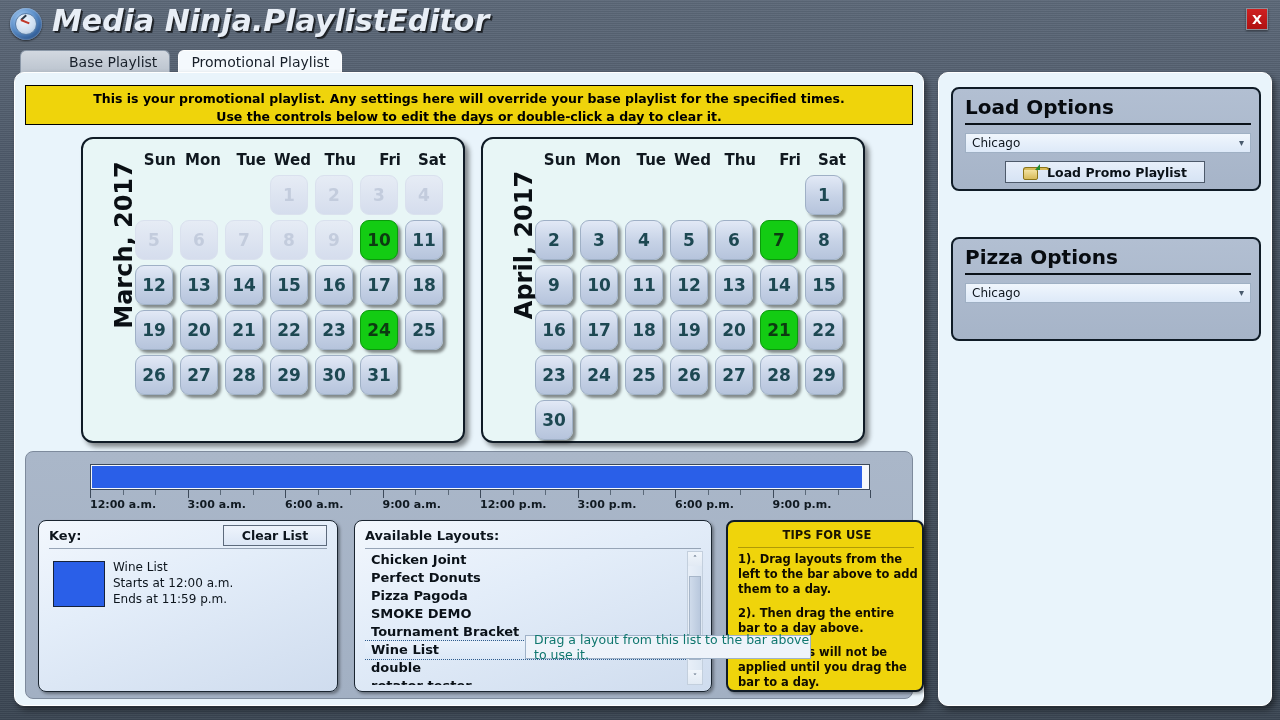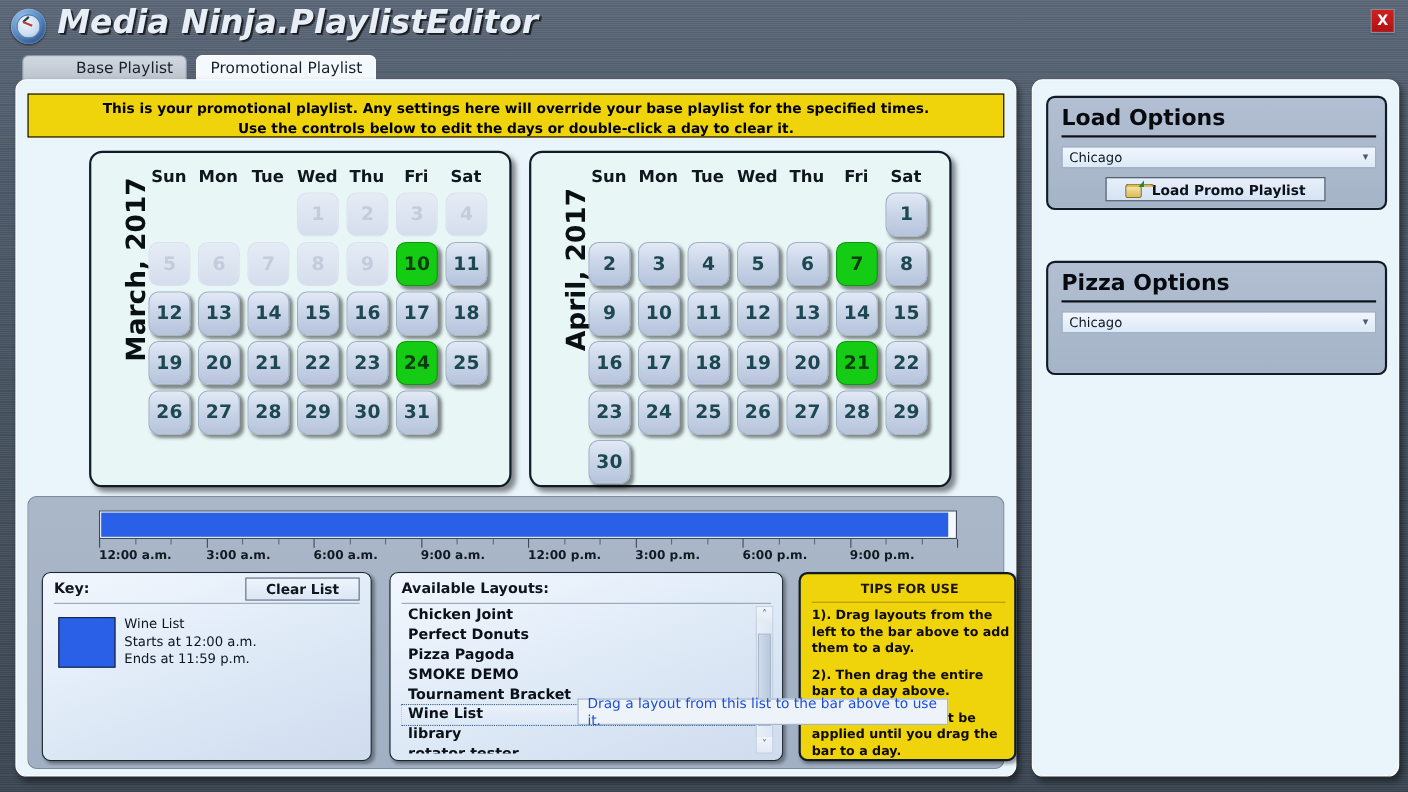--- a/index.html
+++ b/index.html
@@ -112,21 +112,21 @@
   }
 
   .cal-grid {
     position: absolute; left: 48px; top: 8px; width: 330px;
   }
   .cal-head, .cal-week {
     display: grid; grid-template-columns: repeat(7, 45px);
     column-gap: 0px;
   }
   .cal-head div {
-    height: 26px; line-height: 26px; text-align: center;
+    height: 26px; line-height: 26px; text-align: right;
     font-size: 15px; font-weight: bold; color: #10181f;
   }
   .cal-week { height: 45px; }
   .daycell { position: relative; width: 45px; height: 45px; }
   .day {
     position: absolute; left: 4px; top: 2px; width: 38px; height: 40px;
     border-radius: 9px;
     display: flex; align-items: center; justify-content: center;
     font-size: 17px; font-weight: bold;
     cursor: pointer;
@@ -260,24 +260,24 @@
     text-align: center; font-size: 11.5px; font-weight: bold; color: #1a1502;
   }
   #tips-body {
     position: absolute; left: 10px; top: 30px; width: 180px;
     font-size: 11.5px; font-weight: bold; color: #100c00; line-height: 15px;
   }
   #tips-body p { margin: 0 0 9px 0; }
 
   
   #tooltip {
-    position: absolute; left: 510px; top: 562px; width: 337px; height: 24px;
+    position: absolute; left: 510px; top: 562px; width: 286px; height: 24px;
     background: #eef3fa;
     border: 1px solid #9fb2c8;
-    font-size: 12.5px; color: #1d4ed8;
+    font-size: 12.5px; color: #0f766e;
     display: flex; align-items: center;
     padding-left: 8px;
     z-index: 50;
   }
 
   
   #sidebar {
     position: absolute; left: 938px; top: 72px; width: 334px; height: 634px;
     background: #e9f4fb;
     border: 1px solid #ffffff;
@@ -689,21 +689,21 @@
     <div class="inner-box" id="layout-box">
       <div class="box-title">Available Layouts:</div>
       <div class="box-rule"></div>
       <div id="layout-list">
           <div class="layout-item">Chicken Joint</div>
           <div class="layout-item">Perfect Donuts</div>
           <div class="layout-item">Pizza Pagoda</div>
           <div class="layout-item">SMOKE DEMO</div>
           <div class="layout-item">Tournament Bracket</div>
           <div class="layout-item selected">Wine List</div>
-          <div class="layout-item">library</div>
+          <div class="layout-item">double</div>
           <div class="layout-item">rotator tester</div>
         </div>
       <div id="layout-scrollbar">
         <div class="sb-arrow up">˄</div>
         <div id="sb-thumb"></div>
         <div class="sb-arrow down">˅</div>
       </div>
     </div>
 
     <div class="inner-box" id="tips-box">

